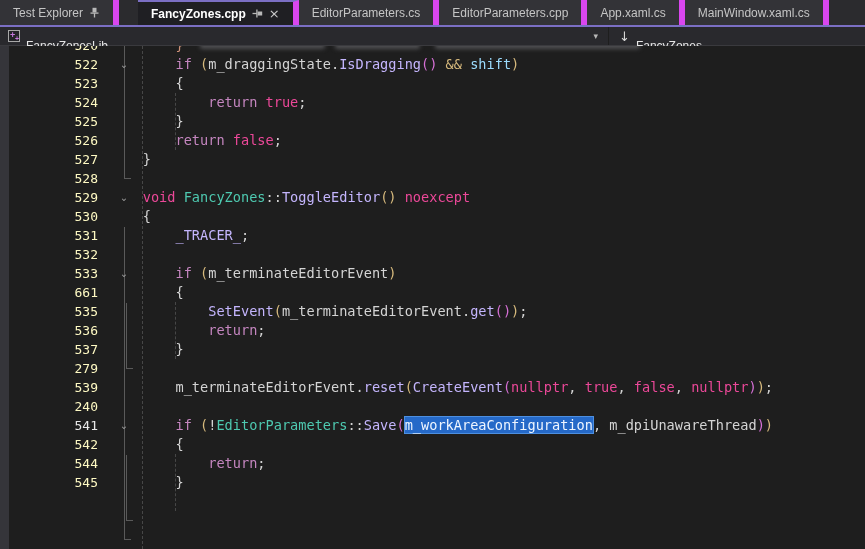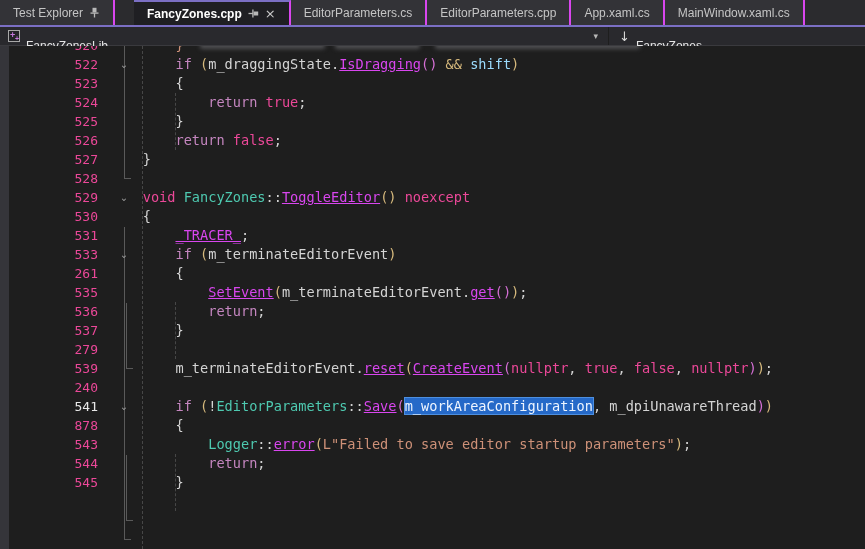--- a/index.html
+++ b/index.html
@@ -3,21 +3,21 @@
 <meta charset="utf-8">
 <style>
   html,body{margin:0;padding:0;background:#111;}
   .app{position:relative;width:865px;height:549px;background:#1e1e1e;overflow:hidden;
        font-family:"Liberation Sans",sans-serif;-webkit-font-smoothing:antialiased;}
 
   
   .tabstrip{position:absolute;top:0;left:0;width:865px;height:27px;background:#2b2b2e;
             display:flex;align-items:stretch;border-bottom:2px solid #7b6fc4;box-sizing:border-box;}
   .tab{display:flex;align-items:center;gap:6px;padding:0 13px;background:#333337;
-       border-right:2px solid #d946ef;color:#c5c5c5;font-size:12px;white-space:nowrap;cursor:default;}
+       border-right:6px solid #d946ef;color:#c5c5c5;font-size:12px;white-space:nowrap;cursor:default;}
   .tab.active{background:#1f1f23;color:#ffffff;font-weight:bold;border-top:2px solid #7b6fc4;
               padding-top:0;box-sizing:border-box;}
   .tabgap{width:19px;background:#2b2b2e;}
   .tab .close{font-family:"DejaVu Sans",sans-serif;font-size:13px;font-weight:normal;color:#cccccc;line-height:1;}
   .pin-svg{display:block;}
 
   
   .navbar{position:absolute;top:27px;left:0;width:865px;height:19px;background:#29292d;
           border-bottom:1px solid #3a3a3e;box-sizing:border-box;display:flex;align-items:center;}
   .nav-left{flex:0 0 608px;display:flex;align-items:center;height:100%;}
@@ -30,29 +30,29 @@
   .nav-caret{margin-left:auto;margin-right:10px;color:#b8b8b8;font-size:9px;}
   .nav-sep{width:1px;height:100%;background:#1e1e1e;}
   .nav-right{display:flex;align-items:center;gap:6px;padding-left:10px;}
   .nav-down{color:#d8d8d8;font-size:13px;font-family:"DejaVu Sans",sans-serif;line-height:1;}
 
   
   .editor{position:absolute;top:46px;left:0;width:865px;height:503px;background:#1e1e1e;overflow:hidden;}
   .gutterstrip{position:absolute;left:0;top:0;width:9px;height:503px;background:#35353a;}
   .rows{position:absolute;left:0;top:-10px;width:865px;}
   .row{position:relative;height:19px;}
-  .lnum{position:absolute;left:9px;top:0;width:89px;text-align:right;color:#ec4899;
+  .lnum{position:absolute;left:9px;top:0;width:89px;text-align:right;color:#fef9c3;
         font-family:"DejaVu Sans Mono",monospace;font-size:13px;line-height:19px;}
   .row.active .lnum{color:#e8e8e8;}
   .chev{position:absolute;left:116px;top:0;width:16px;color:#9a9a9a;font-size:10px;
         line-height:19px;text-align:center;font-family:"DejaVu Sans",sans-serif;}
   .code{position:absolute;left:110px;top:0;white-space:pre;
         font-family:"DejaVu Sans Mono",monospace;font-size:13.6px;line-height:19px;color:#d4d4d4;}
   .tk-kw{color:#c586c0;}  .tk-kw2{color:#ec4899;} .tk-ty{color:#4ec9b0;}
-  .tk-fn{color:#d946ef;text-decoration:underline;}  .tk-v{color:#d4d4d4;}   .tk-pm{color:#9cdcfe;}
+  .tk-fn{color:#c4b5fd;}  .tk-v{color:#d4d4d4;}   .tk-pm{color:#9cdcfe;}
   .tk-st{color:#ce9178;}  .tk-pu{color:#d4d4d4;}  .tk-b1{color:#d7ba7d;}
   .tk-b2{color:#d670d6;}  .tk-op{color:#d7ba7d;}
   .tk-sel{background:#2569c8;color:#eef5ff;box-shadow:0 0 0 1px #4d8fe0;}
 
   
   .guide{position:absolute;width:0;border-left:1px dashed #474747;}
   
   .fold{position:absolute;width:0;border-left:1px solid #5a5a5a;}
   .ftick{position:absolute;height:0;border-top:1px solid #5a5a5a;width:7px;}
 
@@ -177,26 +177,30 @@
         </div>
         <div class="row">
           <span class="lnum">530</span>
           <span class="code"><span class="tk-pu">    </span><span class="tk-pu">{</span></span>
         </div>
         <div class="row">
           <span class="lnum">531</span>
           <span class="code"><span class="tk-pu">        </span><span class="tk-fn">_TRACER_</span><span class="tk-pu">;</span></span>
         </div>
         <div class="row">
+          <span class="lnum">532</span>
+          <span class="code"></span>
+        </div>
+        <div class="row">
           <span class="lnum">533</span>
           <span class="chev">⌄</span>
           <span class="code"><span class="tk-pu">        </span><span class="tk-kw">if</span><span class="tk-pu"> </span><span class="tk-b1">(</span><span class="tk-v">m_terminateEditorEvent</span><span class="tk-b1">)</span></span>
         </div>
         <div class="row">
-          <span class="lnum">261</span>
+          <span class="lnum">661</span>
           <span class="code"><span class="tk-pu">        </span><span class="tk-pu">{</span></span>
         </div>
         <div class="row">
           <span class="lnum">535</span>
           <span class="code"><span class="tk-pu">            </span><span class="tk-fn">SetEvent</span><span class="tk-b1">(</span><span class="tk-v">m_terminateEditorEvent</span><span class="tk-pu">.</span><span class="tk-fn">get</span><span class="tk-b2">()</span><span class="tk-b1">)</span><span class="tk-pu">;</span></span>
         </div>
         <div class="row">
           <span class="lnum">536</span>
           <span class="code"><span class="tk-pu">            </span><span class="tk-kw">return</span><span class="tk-pu">;</span></span>
         </div>
@@ -215,26 +219,22 @@
         <div class="row">
           <span class="lnum">240</span>
           <span class="code"></span>
         </div>
         <div class="row active">
           <span class="lnum">541</span>
           <span class="chev">⌄</span>
           <span class="code"><span class="tk-pu">        </span><span class="tk-kw">if</span><span class="tk-pu"> </span><span class="tk-b1">(</span><span class="tk-pu">!</span><span class="tk-ty">EditorParameters</span><span class="tk-pu">::</span><span class="tk-fn">Save</span><span class="tk-b2">(</span><span class="tk-v tk-sel">m_workAreaConfiguration</span><span class="tk-pu">,</span><span class="tk-pu"> </span><span class="tk-v">m_dpiUnawareThread</span><span class="tk-b2">)</span><span class="tk-b1">)</span></span>
         </div>
         <div class="row">
-          <span class="lnum">878</span>
+          <span class="lnum">542</span>
           <span class="code"><span class="tk-pu">        </span><span class="tk-pu">{</span></span>
-        </div>
-        <div class="row">
-          <span class="lnum">543</span>
-          <span class="code"><span class="tk-pu">            </span><span class="tk-ty">Logger</span><span class="tk-pu">::</span><span class="tk-fn">error</span><span class="tk-b1">(</span><span class="tk-st">L"Failed to save editor startup parameters"</span><span class="tk-b1">)</span><span class="tk-pu">;</span></span>
         </div>
         <div class="row">
           <span class="lnum">544</span>
           <span class="code"><span class="tk-pu">            </span><span class="tk-kw">return</span><span class="tk-pu">;</span></span>
         </div>
         <div class="row">
           <span class="lnum">545</span>
           <span class="code"><span class="tk-pu">        </span><span class="tk-pu">}</span></span>
         </div>
       </div>

